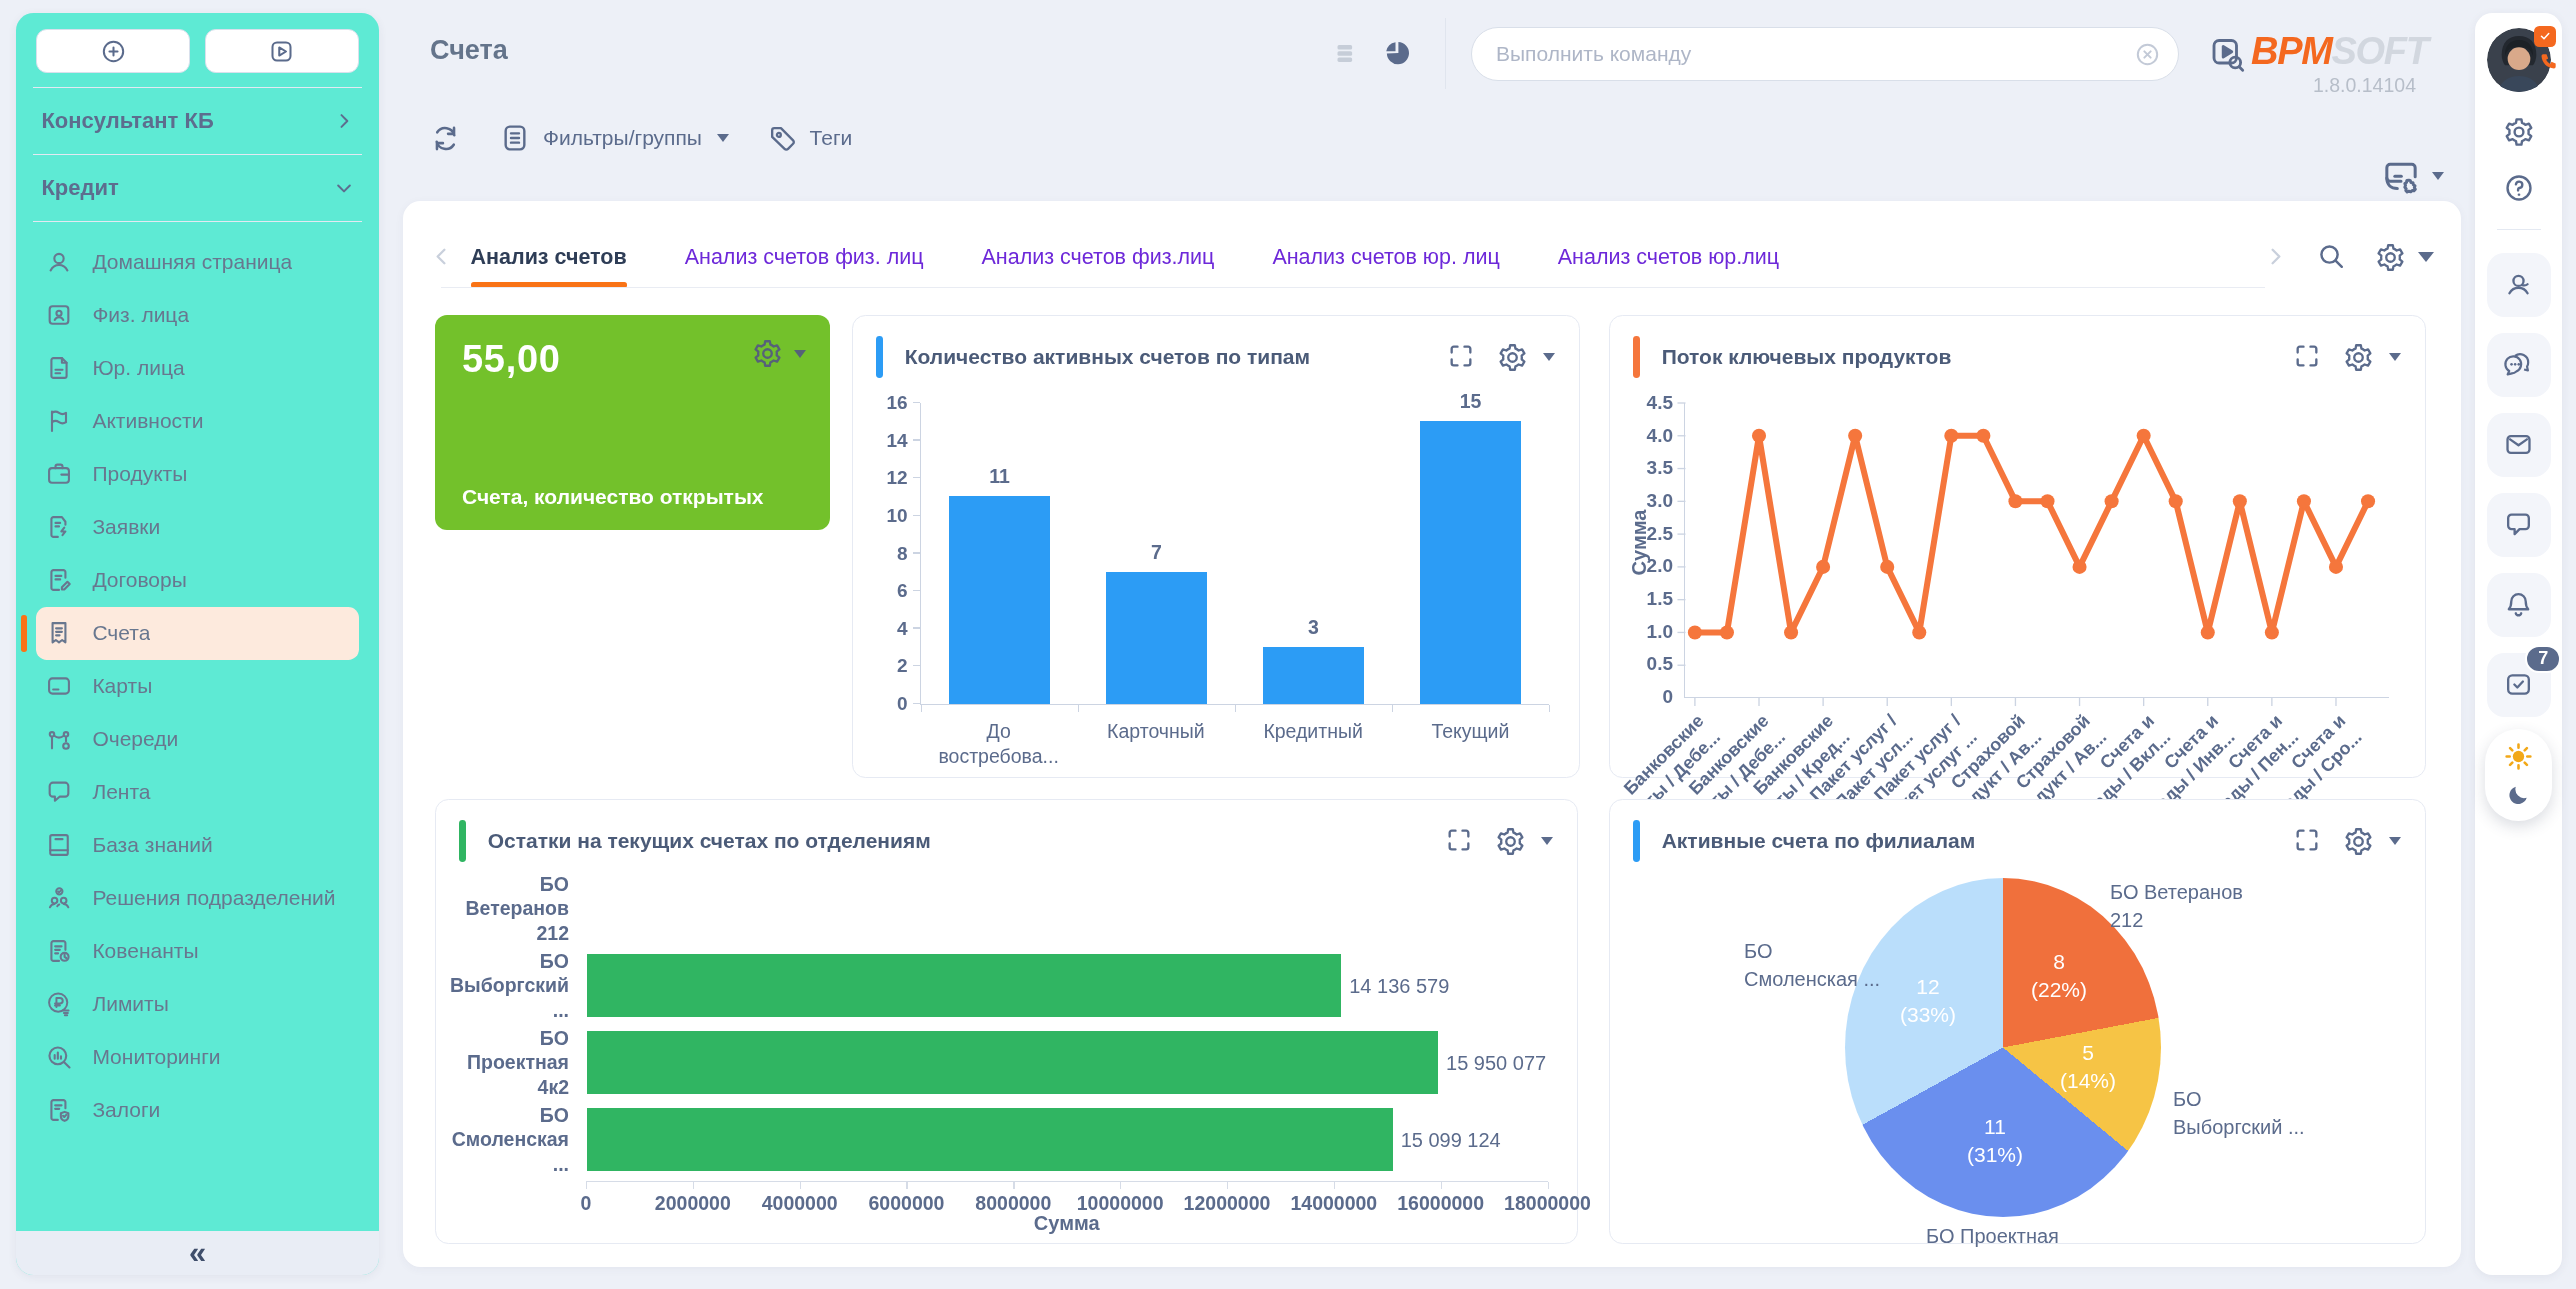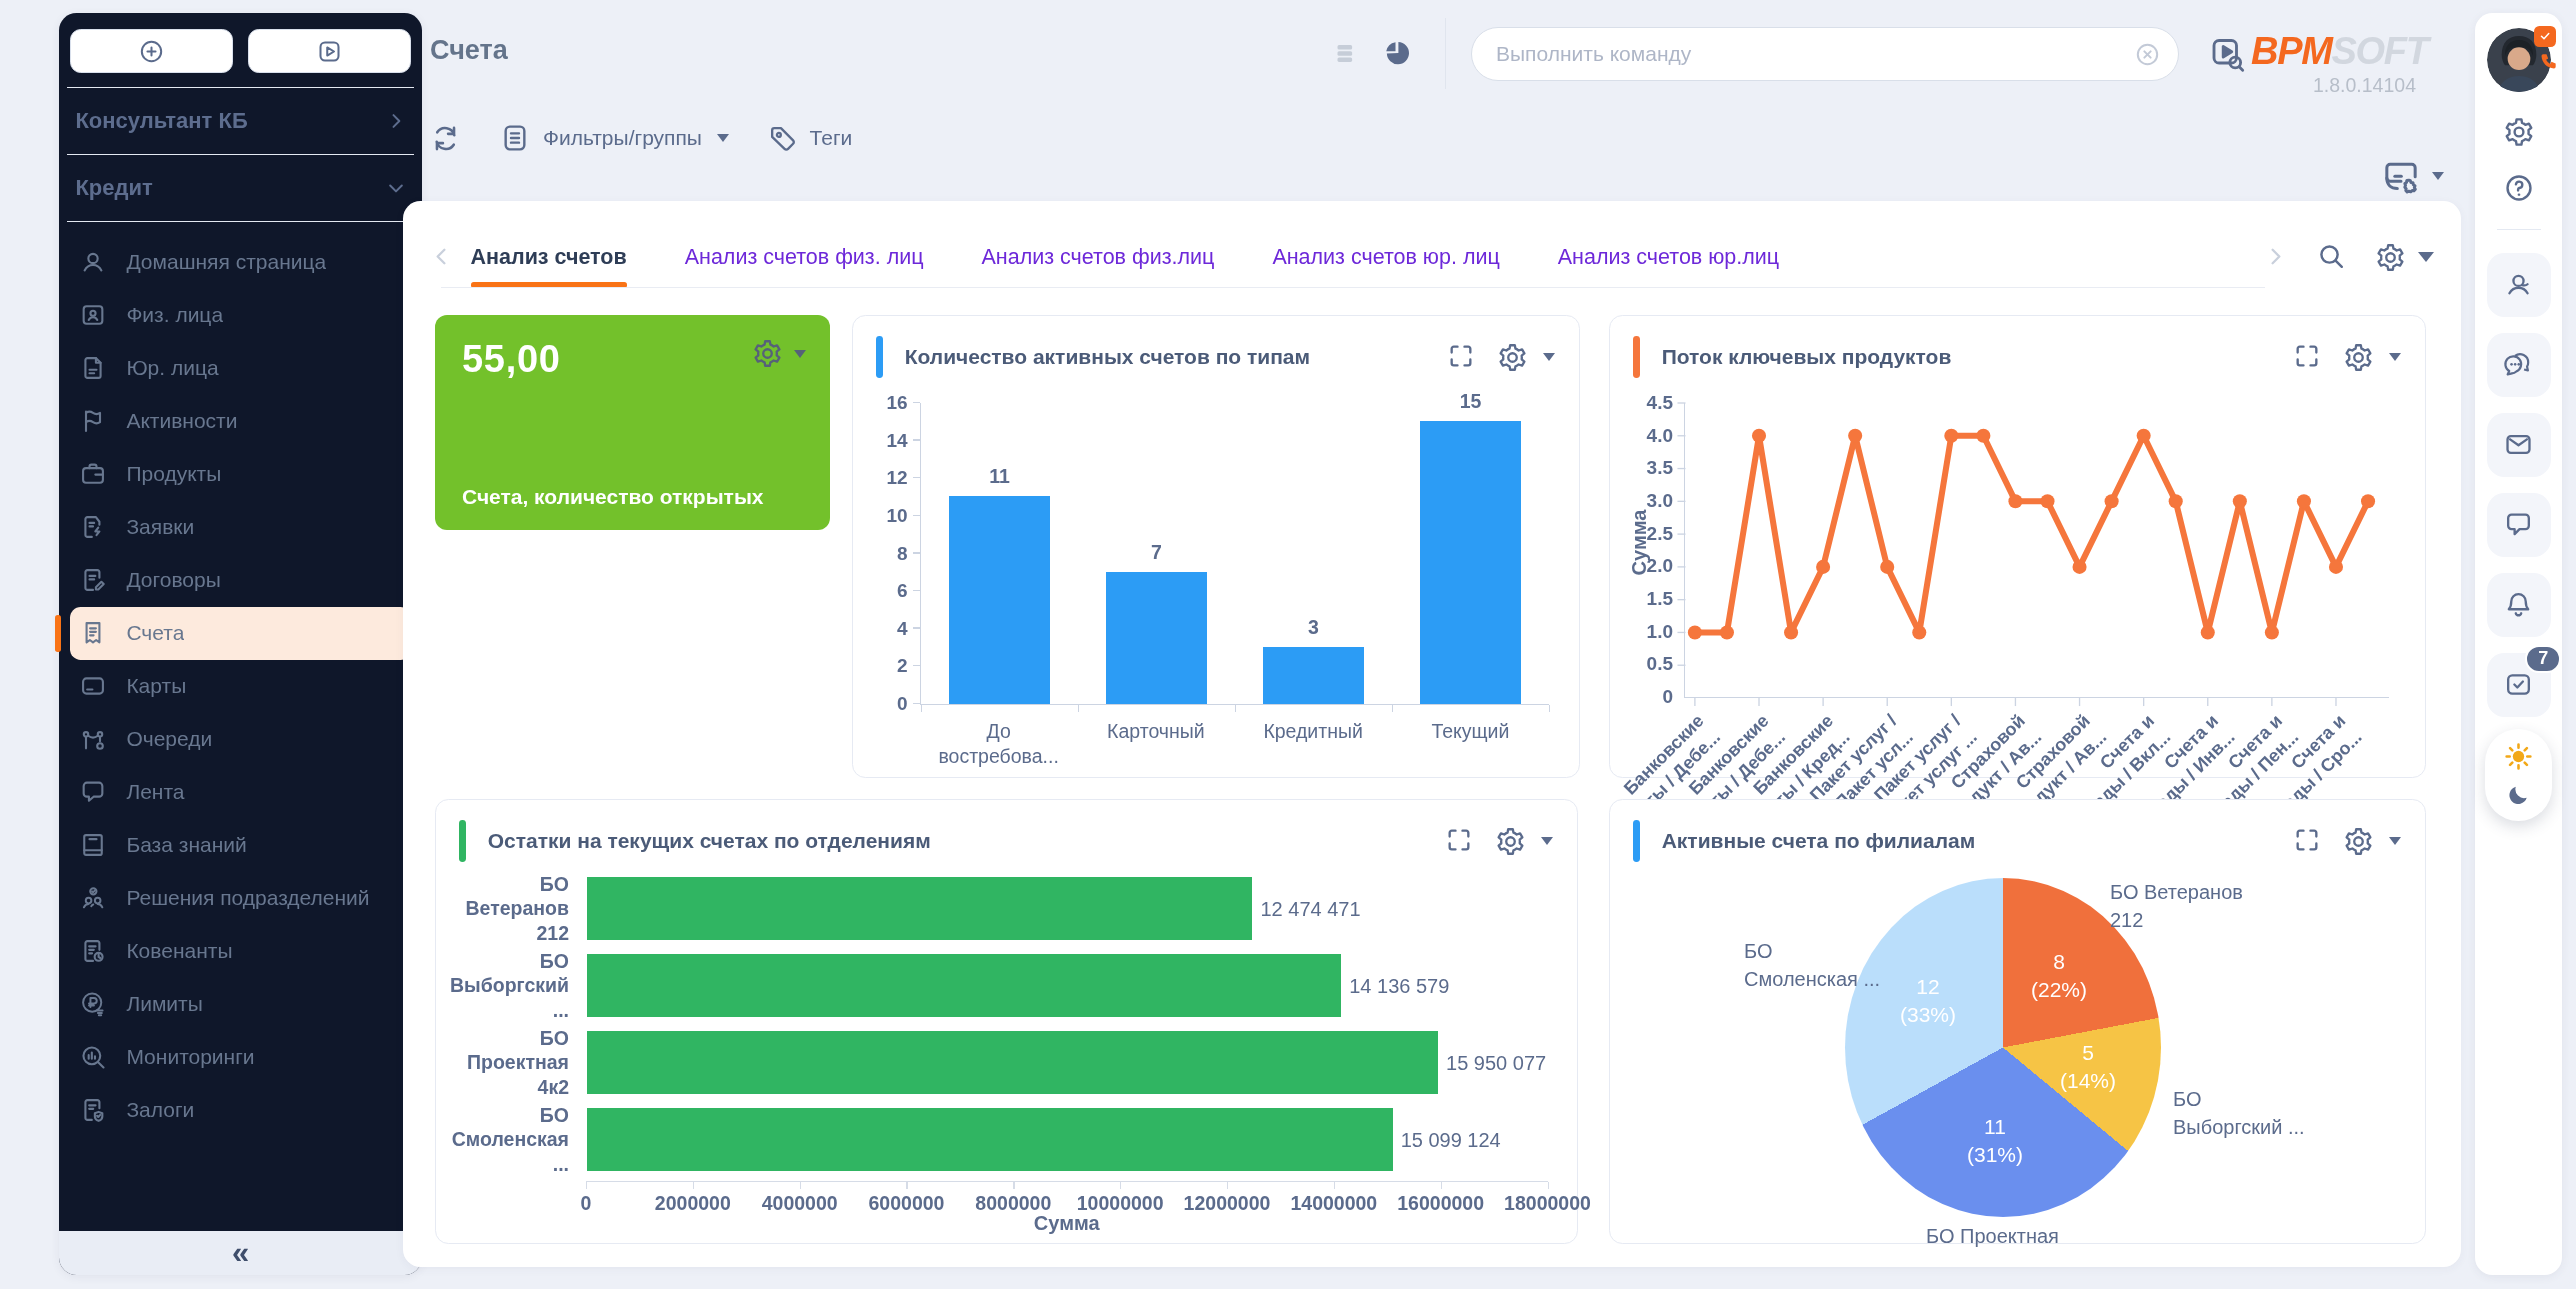--- a/index.html
+++ b/index.html
@@ -2,21 +2,21 @@
 <html style="font-size:10.7px"><head>
 <meta charset="utf-8">
 <style>
   * { margin:0; padding:0; box-sizing:border-box; }
   html,body { width:2576px; height:1289px; overflow:hidden; }
   body { background:#edf0f7; font-family:"Liberation Sans", sans-serif; color:#5b6b8c; position:relative; }
   .ic { display:inline-block; flex:none; }
   .caret { width:0; height:0; border-left:8px solid transparent; border-right:8px solid transparent; border-top:10px solid currentColor; display:inline-block; }
 
   
-  .lsb { position:absolute; left:16px; top:13.4px; width:363px; height:1262px; background:#0f172a; border-radius:17.5px; box-shadow:0 2px 9.4px rgba(50,60,90,.07); padding:16px 11px 47px;margin-left:43px; }
+  .lsb { position:absolute; left:16px; top:13.4px; width:363px; height:1262px; background:#5eead4; border-radius:17.5px; box-shadow:0 2px 9.4px rgba(50,60,90,.07); padding:16px 20px 47px; }
   .btn-row { display:flex; gap:14.8px; }
   .btn-row button { flex:1; height:44px; border:1.3px solid #d9e0ec; border-radius:10.7px; background:#fff; color:#5b6b8c; display:flex; align-items:center; justify-content:center; cursor:pointer; }
   .lsb-div { height:1.3px; background:#e4e9f2; margin:13.4px -2.7px; }
   .ws-row { height:39px; display:flex; align-items:center; justify-content:space-between; font-size:22px; font-weight:700; color:#5d6d8e; padding:0 5.4px; }
   #menu { margin-top:2.7px; }
   .menu-item { height:53px; display:flex; align-items:center; gap:19px; padding:0 6.7px 0 9.4px; font-size:21px; color:#68778f; border-radius:10.7px; position:relative; cursor:pointer; }
   .menu-item.active { background:#fdeadd; }
   .menu-item.active::before { content:""; position:absolute; left:-14.8px; top:8px; width:5.4px; height:37px; border-radius:2.7px; background:#f97316; }
   .mi-label { white-space:nowrap; overflow:hidden; text-overflow:ellipsis; }
   .lsb-foot { position:absolute; left:0; right:0; bottom:0; height:44px; background:#e9edf5; border-radius:0 0 17.5px 17.5px; display:flex; align-items:center; justify-content:center; font-size:31px; font-weight:700; color:#3f4e6b; cursor:pointer; }
@@ -890,24 +890,20 @@
           <svg class="ic" width="31" height="31" viewBox="0 0 46 46">
             <use href="#gear-icon"></use>
           </svg>
           <span class="caret"></span>
         </span>
     </div>
     <div class="hrows">
         <div class="hrow">
           <div class="hlab">БО Ветеранов
 212</div>
-          <div class="htrack">
-            <div class="hbar-rect" style="width: 69.3026%; background: rgb(48, 181, 98);"></div>
-            <div class="hval" style="left: calc(69.3026% + 8px);">12 474 471</div>
-          </div>
         </div>
         <div class="hrow">
           <div class="hlab">БО
 Выборгский ...</div>
           <div class="htrack">
             <div class="hbar-rect" style="width: 78.5366%; background: rgb(48, 181, 98);"></div>
             <div class="hval" style="left: calc(78.5366% + 8px);">14 136 579</div>
           </div>
         </div>
         <div class="hrow">

